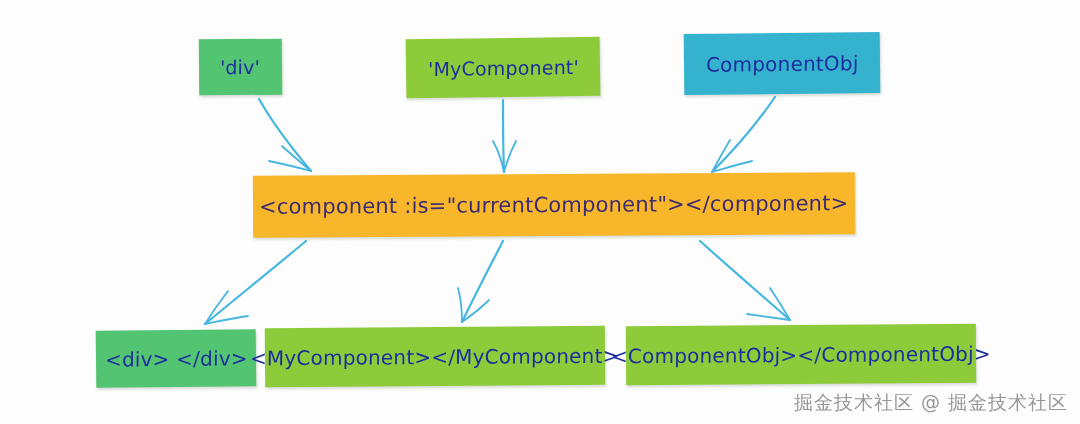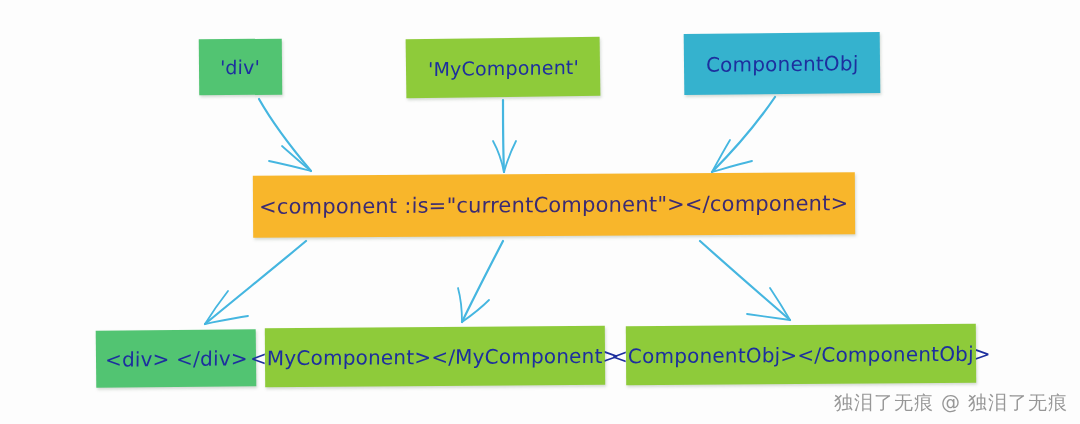--- a/index.html
+++ b/index.html
@@ -174,15 +174,15 @@
   </div>
 
   <div class="node" id="node-mycomponent-output">
     <span class="node-label">&lt;MyComponent&gt;&lt;/MyComponent&gt;</span>
   </div>
 
   <div class="node" id="node-componentobj-output">
     <span class="node-label">&lt;ComponentObj&gt;&lt;/ComponentObj&gt;</span>
   </div>
 
-  <div id="watermark">独泪了无痕 @ 独泪了无痕</div>
+  <div id="watermark">掘金技术社区 @ 掘金技术社区</div>
 
 </div>
 
 </body></html>

